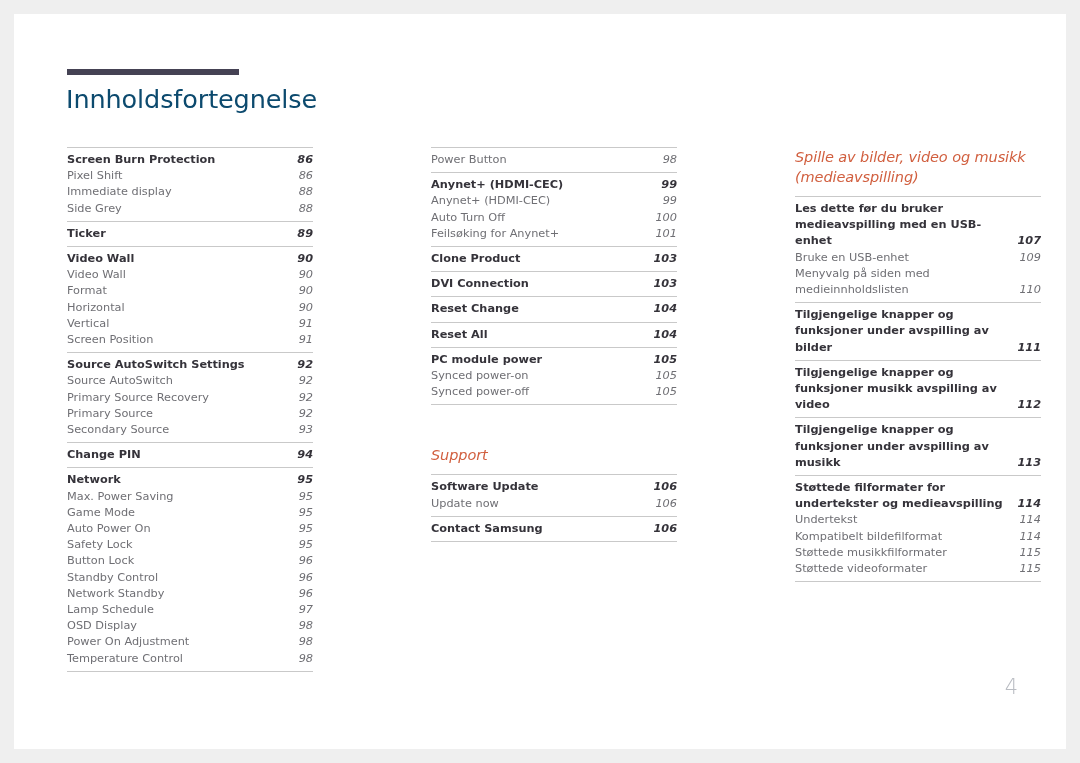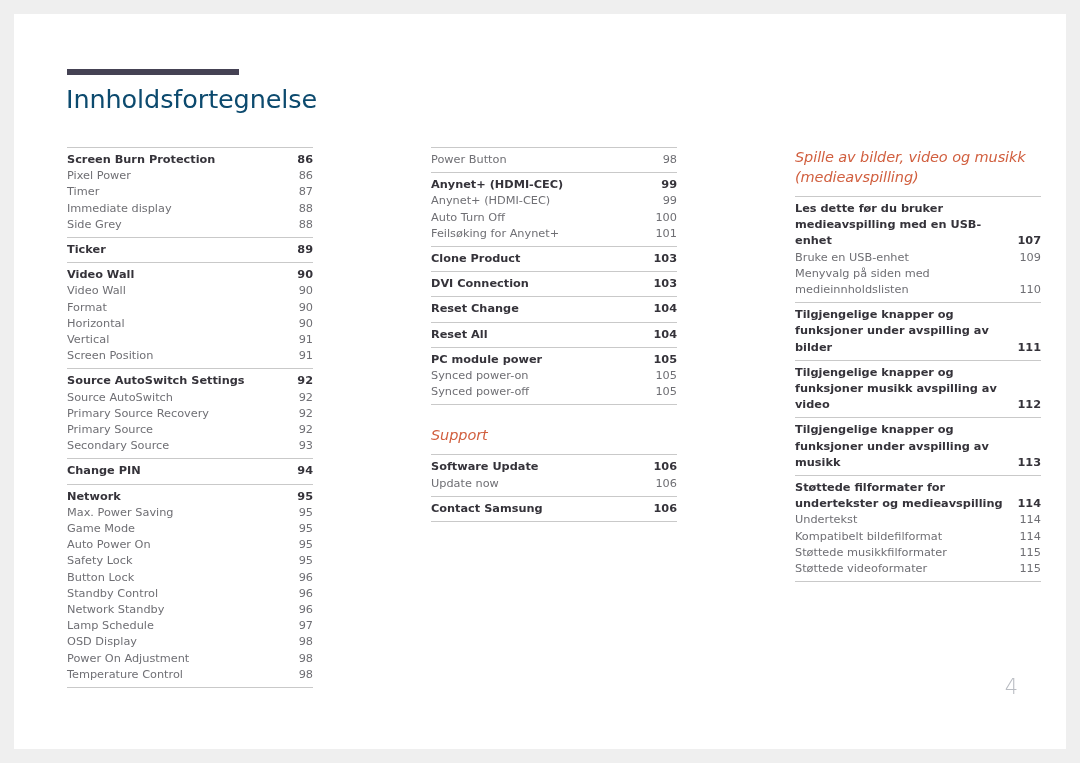--- a/index.html
+++ b/index.html
@@ -61,21 +61,21 @@
   
   .section-heading {
     color: #d15f3f;
     font-size: 14.5px;
     font-weight: 400;
     line-height: 20px;
     margin-bottom: 9px;
     letter-spacing: -0.1px;
     font-style: italic;
   }
-  .section-heading.spaced-top { margin-top: 20px; }
+  .section-heading.spaced-top { margin-top: 40px; }
 
   
   .toc-group {
     border-top: 1px solid #c9c9c9;
     padding-top: 4px;
     padding-bottom: 4px;
   }
   .toc-group.last-in-stack {
     border-bottom: 1px solid #c9c9c9;
   }
@@ -91,20 +91,21 @@
   }
   .toc-entry .entry-label {
     flex: 1 1 auto;
     padding-right: 6px;
   }
   .toc-entry .entry-page {
     flex: 0 0 auto;
     text-align: left;
     white-space: nowrap;
     align-self: flex-end;
+    font-style: italic;
   }
 
   .toc-entry.level-main .entry-label,
   .toc-entry.level-main .entry-page {
     color: #35333a;
     font-weight: 600;
   }
   .toc-entry.level-sub .entry-label,
   .toc-entry.level-sub .entry-page {
     color: #6f6f74;
@@ -131,26 +132,22 @@
   <h1 class="page-title">Innholdsfortegnelse</h1>
 
   <div class="columns" id="columns-root">
       <div class="toc-column col-1">
         <div class="toc-group">
           <div class="toc-entry level-main">
             <span class="entry-label">Screen Burn Protection</span>
             <span class="entry-page">86</span>
           </div>
           <div class="toc-entry level-sub">
-            <span class="entry-label">Pixel Power</span>
+            <span class="entry-label">Pixel Shift</span>
             <span class="entry-page">86</span>
-          </div>
-          <div class="toc-entry level-sub">
-            <span class="entry-label">Timer</span>
-            <span class="entry-page">87</span>
           </div>
           <div class="toc-entry level-sub">
             <span class="entry-label">Immediate display</span>
             <span class="entry-page">88</span>
           </div>
           <div class="toc-entry level-sub">
             <span class="entry-label">Side Grey</span>
             <span class="entry-page">88</span>
           </div>
         </div>

